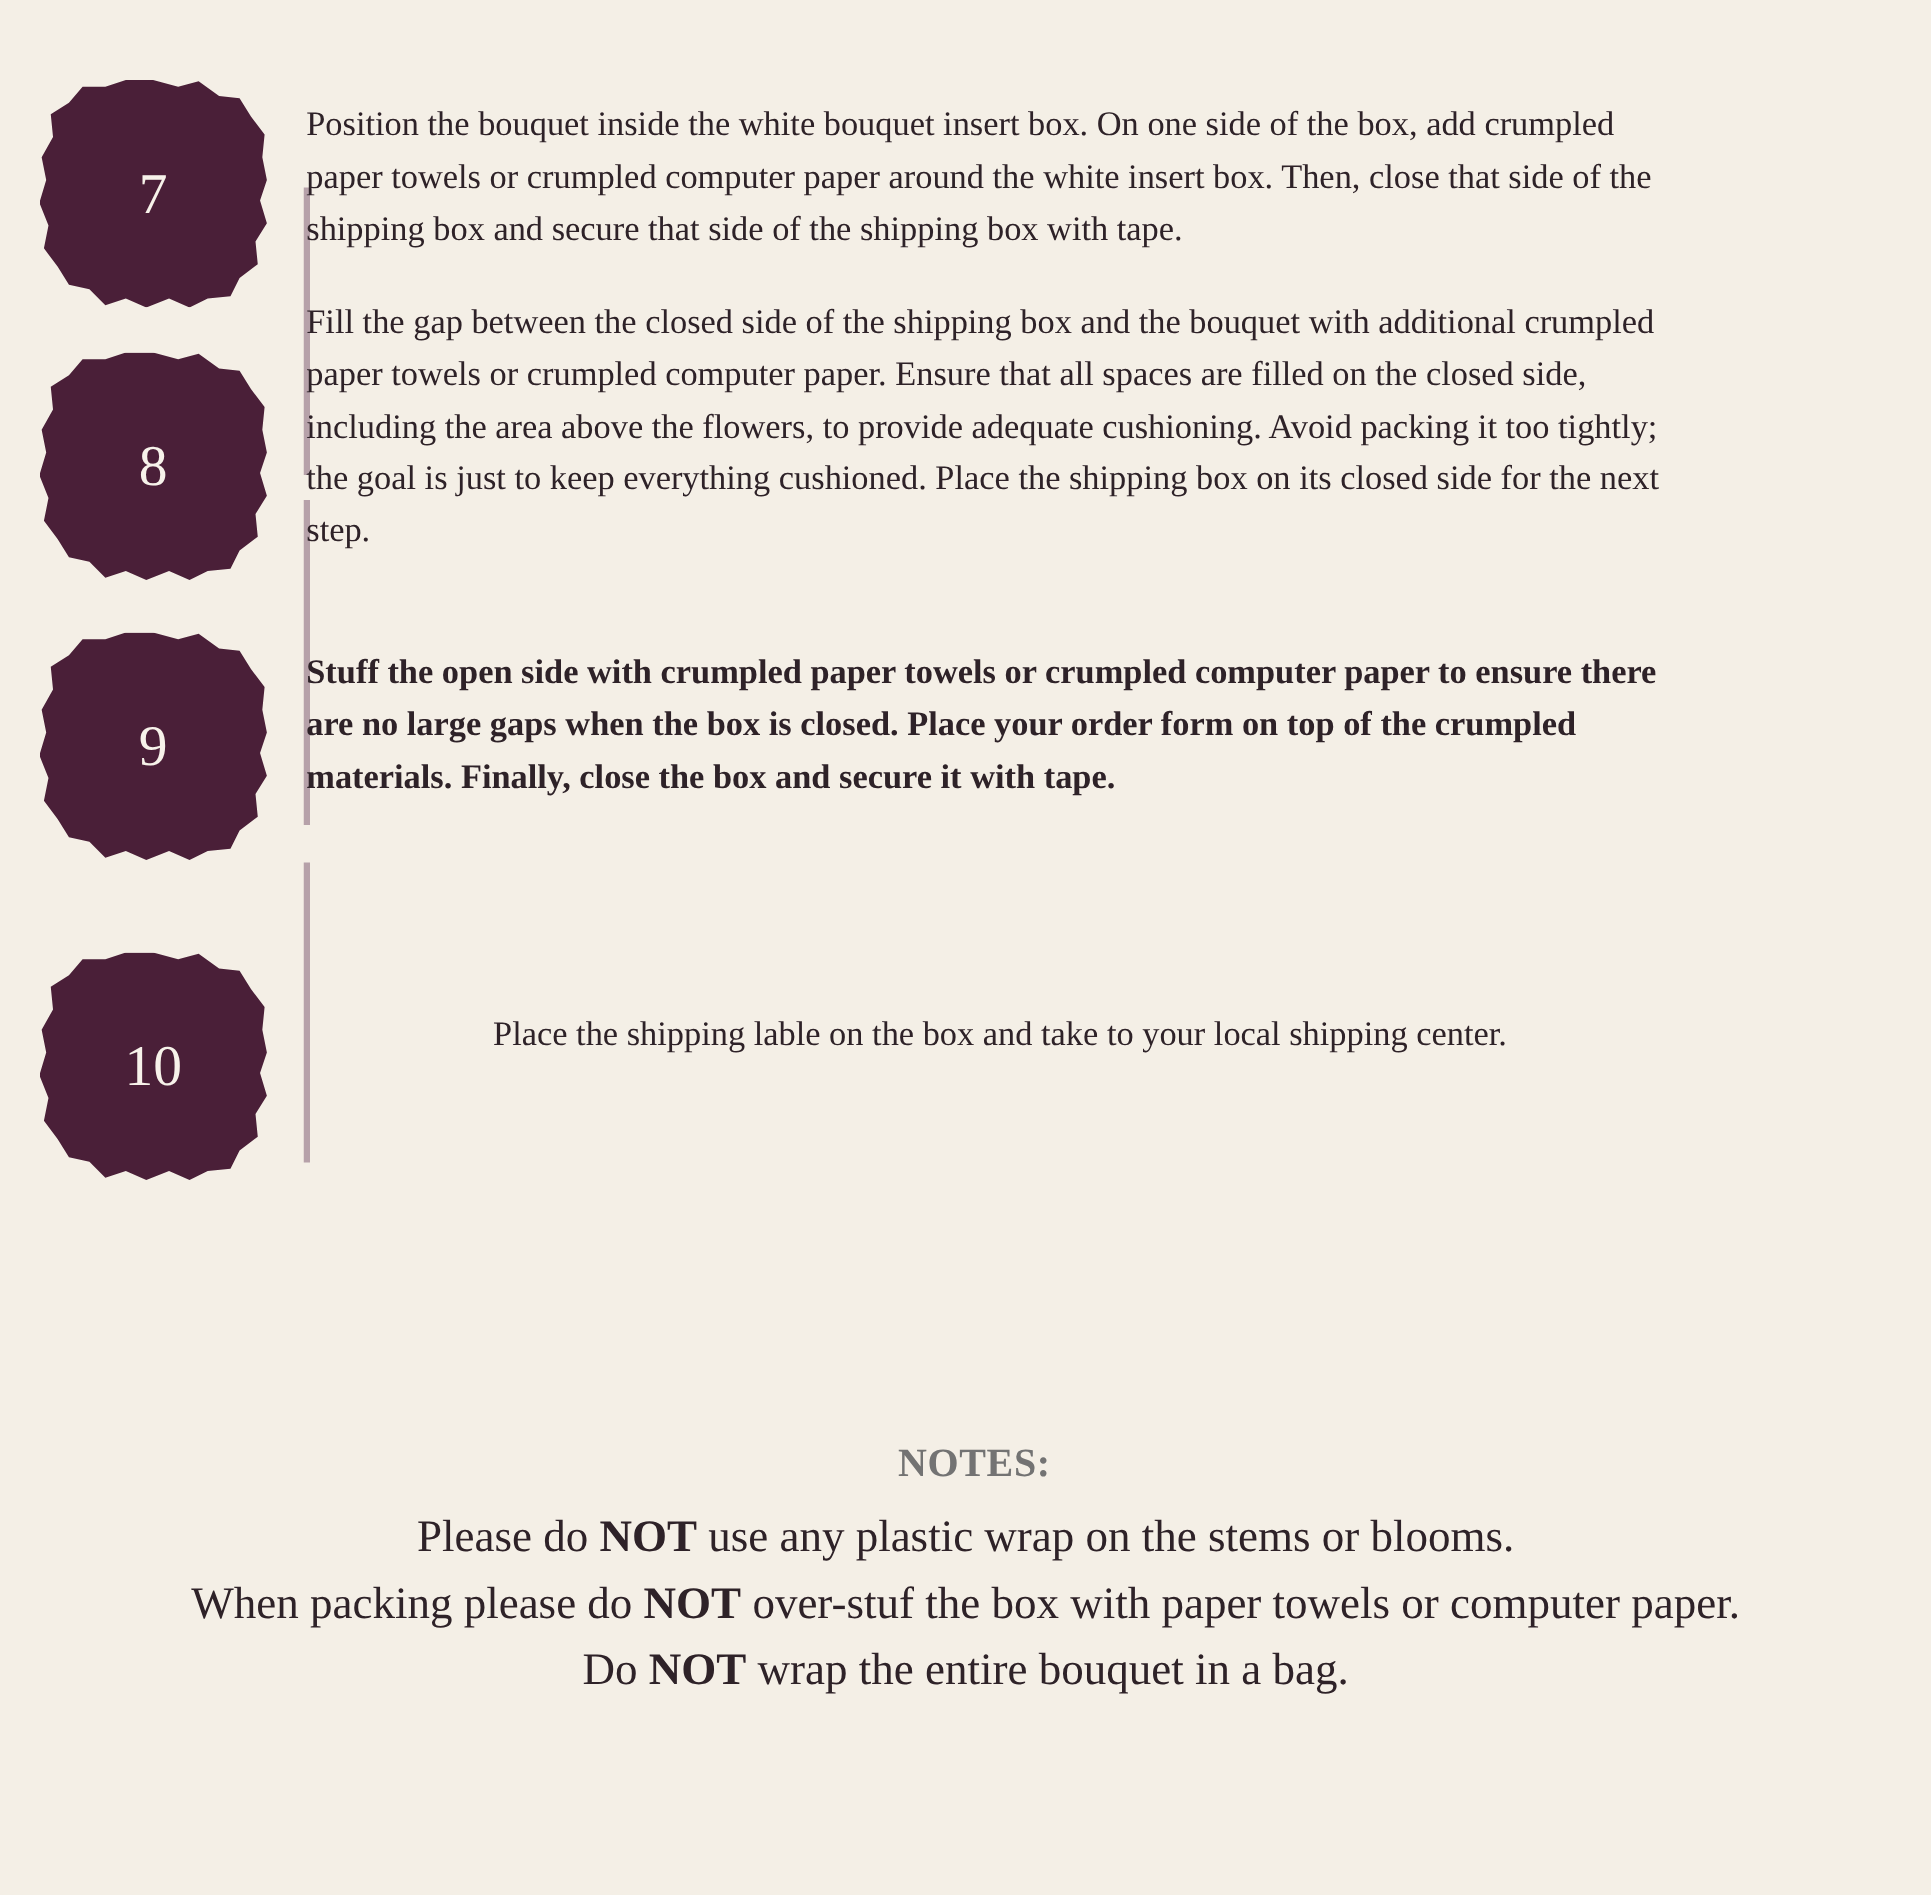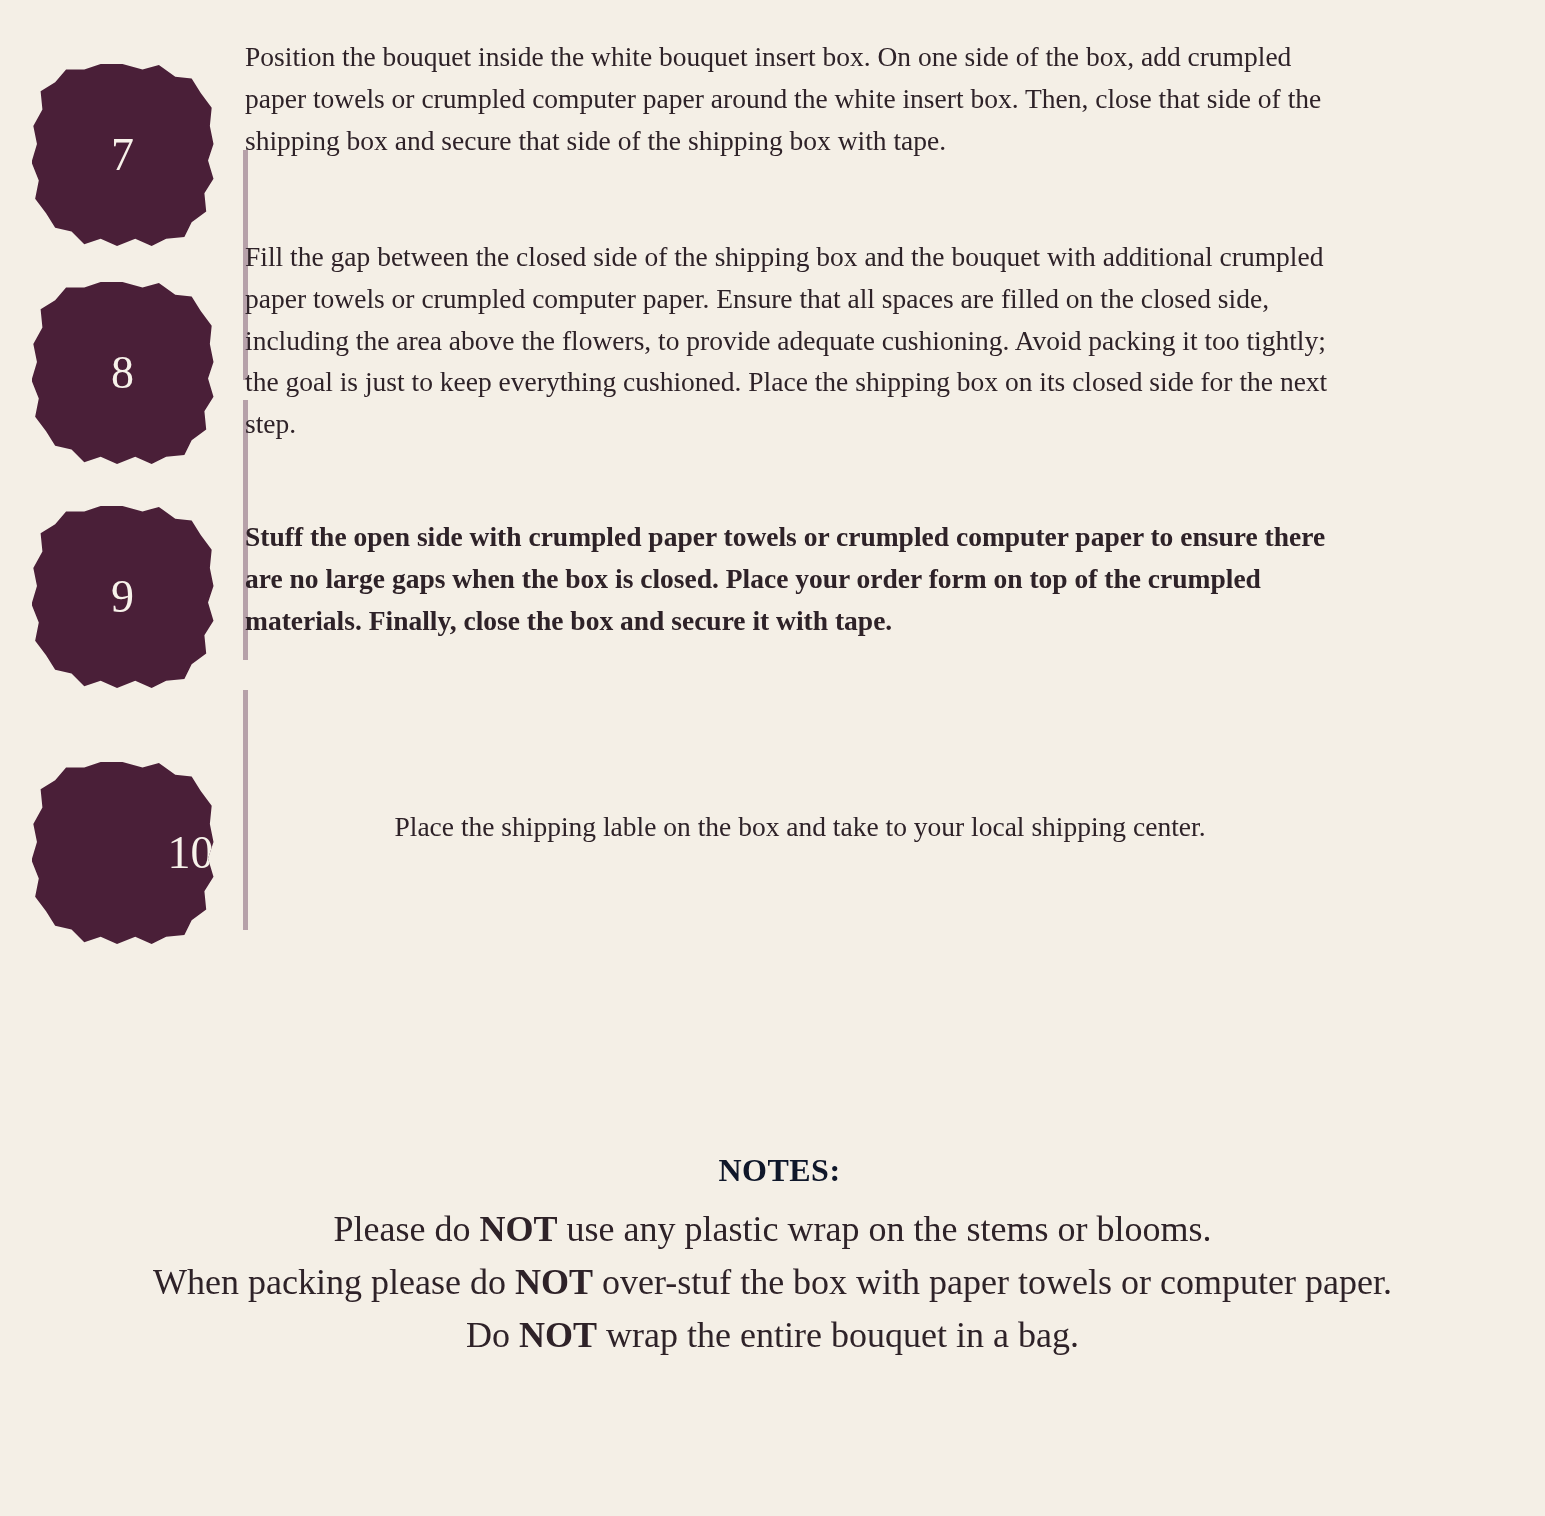--- a/index.html
+++ b/index.html
@@ -82,48 +82,48 @@
     flex: 1;
     padding-right: 190px;
     font-size: 27.5px;
     line-height: 1.52;
     color: #2e2228;
   }
 
   
   .step-7  { margin-top: 0px; }
   .step-7 .badge { margin-top: 28px; }
-  .step-7 .step-text { }
+  .step-7 .step-text { margin-top: 42px; }
 
   .step-8  { margin-top: -22px; }
   .step-8 .badge { margin-top: 58px; }
   .step-8 .step-text { margin-top: 12px; }
 
   .step-9  { margin-top: 6px; }
   .step-9 .badge { margin-top: 36px; }
   .step-9 .step-text { margin-top: 46px; font-weight: bold; }
 
   .step-10 { margin-top: 58px; }
-  .step-10 .badge { margin-top: 16px; justify-content: flex-end; }
+  .step-10 .badge { margin-top: 16px; }
   .step-10 .step-text { margin-top: 60px; text-align: center; }
 
   
   .notes {
     position: absolute;
     left: 0;
     right: 0;
     top: 1152px;
     text-align: center;
   }
   .notes-title {
     font-size: 32px;
     font-weight: bold;
     letter-spacing: 0.5px;
     margin-bottom: 14px;
-    color: #0f172a;
+    color: #737373;
     margin-left: 14px;
   }
   .note-line {
     font-size: 36px;
     line-height: 1.47;
     color: #2e2228;
   }
   .note-line b { font-weight: bold; }
 </style>
 </head>

